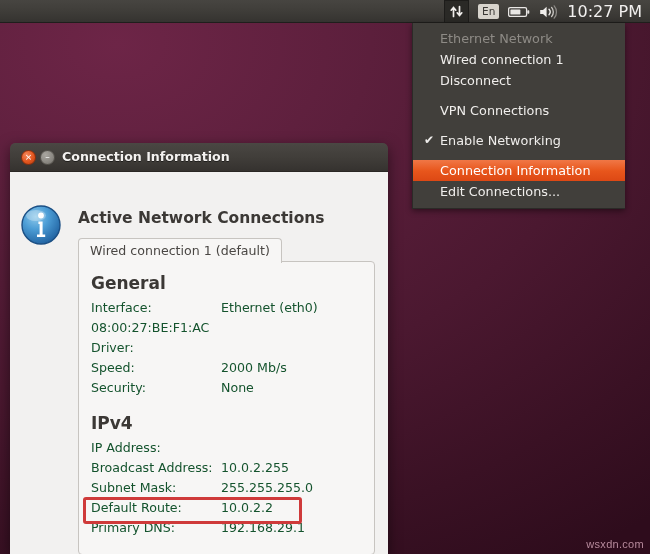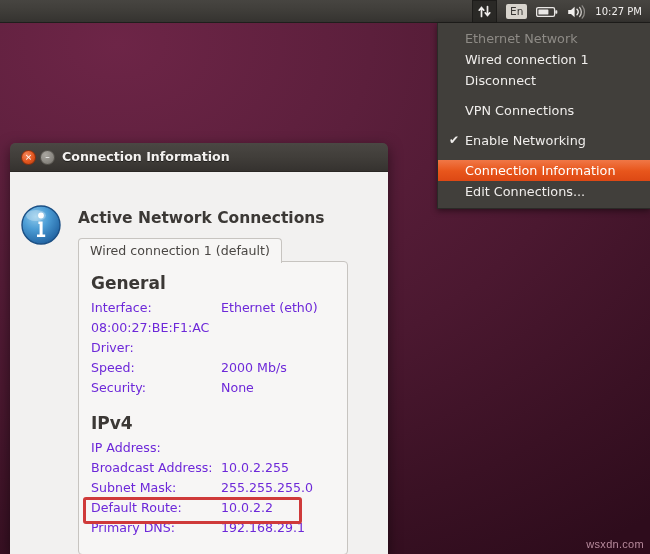--- a/index.html
+++ b/index.html
@@ -45,41 +45,41 @@
     gap: 9px;
   }
   .tray-item { display: flex; align-items: center; height: 23px; }
   .tray-item.active {
     background: #2a2926;
     box-shadow: inset 0 0 0 1px #1d1c1a;
     padding: 0 5px;
   }
   .clock {
     color: #f2f0ef;
-    font-size: 10px;
+    font-size: 16px;
     font-family: "DejaVu Sans", sans-serif;
     padding-right: 4px;
     white-space: nowrap;
   }
   .kbd-badge {
     display: inline-block;
     background: #d8d4cd;
     color: #3a3835;
     font-size: 10.5px;
     line-height: 13px;
     padding: 1px 4px;
     border-radius: 2px;
     font-family: "DejaVu Sans", sans-serif;
   }
   svg.icn { display: block; }
 
   
   #menu {
     position: absolute;
-    left: 437px; top: 23px;
+    left: 412px; top: 23px;
     width: 213px;
     background: #413f3b;
     border-left: 1px solid #2b2a27;
     border-bottom: 1px solid #2b2a27;
     padding: 5px 0 6px 0;
     box-sizing: border-box;
     box-shadow: 0 2px 6px rgba(0,0,0,.45);
   }
   .mi {
     height: 21px;
@@ -175,21 +175,21 @@
     font-size: 15.5px;
     font-weight: bold;
     color: #3b3835;
     font-family: "DejaVu Sans", sans-serif;
   }
 
   
   #notebook {
     position: absolute;
     left: 68px; top: 66px;
-    width: 270px;
+    width: 297px;
     bottom: 0;
   }
   #tabstrip { height: 24px; position: relative; }
   .tab {
     position: absolute;
     left: 0; top: 0;
     height: 24px;
     line-height: 23px;
     padding: 0 11px;
     font-size: 12.6px;
@@ -221,21 +221,21 @@
     color: #3b3835;
     margin: 0 0 4px 0;
     font-family: "DejaVu Sans", sans-serif;
   }
   .sect.gap { margin-top: 16px; }
   .row {
     display: flex;
     height: 20px;
     align-items: center;
     font-size: 12.6px;
-    color: #6d28d9;
+    color: #14532d;
     font-family: "DejaVu Sans", sans-serif;
   }
   .row .k { width: 130px; flex: none; }
   .row .v { flex: 1; }
 
   
   #annot {
     position: absolute;
     left: 83px; top: 497px;
     width: 219px; height: 27px;

